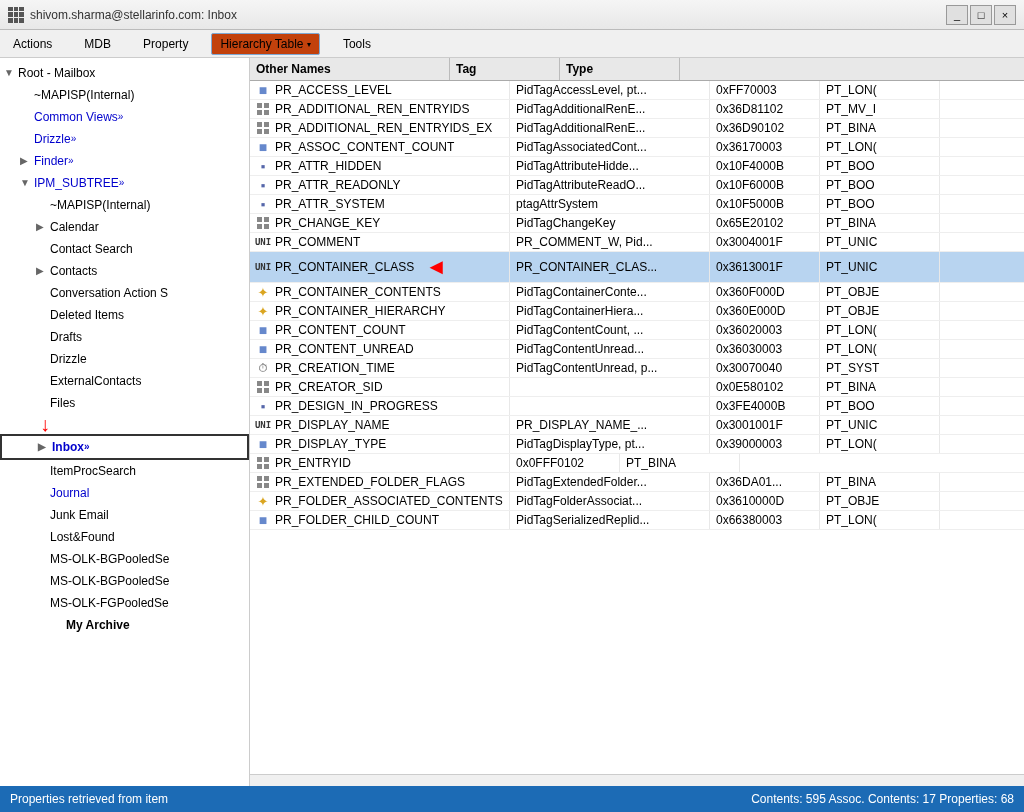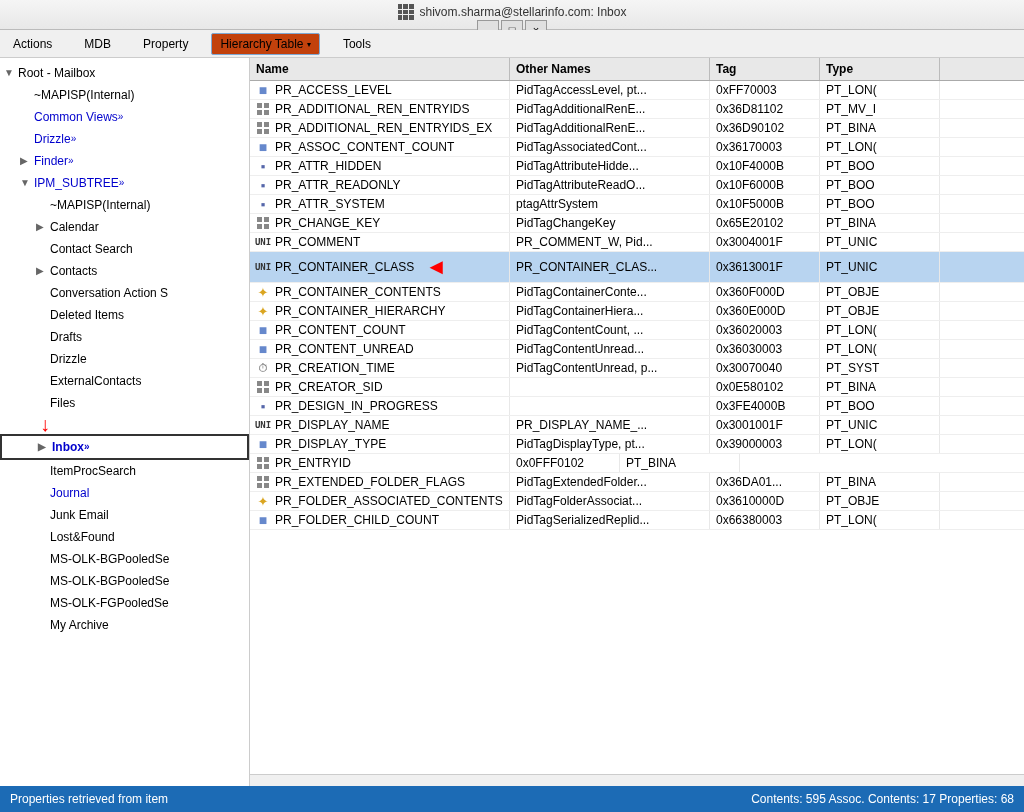--- a/index.html
+++ b/index.html
@@ -7,21 +7,20 @@
 
     
     .titlebar {
       background: linear-gradient(to bottom, #f5f5f5, #e8e8e8);
       border-bottom: 1px solid #bbb;
       padding: 4px 8px;
       display: flex;
       align-items: center;
       justify-content: space-between;
       height: 30px;
-      flex-direction: column;
     }
     .titlebar-left { display: flex; align-items: center; gap: 6px; font-size: 12px; color: #333; }
     .titlebar-icon { width: 16px; height: 16px; display: inline-grid; grid-template-columns: 1fr 1fr 1fr; gap: 1px; }
     .titlebar-icon span { background: #555; display: block; }
     .titlebar-controls { display: flex; gap: 2px; }
     .titlebar-btn { width: 22px; height: 20px; border: 1px solid #999; background: #e0e0e0; cursor: pointer; display: flex; align-items: center; justify-content: center; font-size: 11px; }
 
     
     .menubar {
       background: #f0f0f0;
@@ -297,31 +296,30 @@
           <span class="tree-label">MS-OLK-BGPooledSe</span>
         </div>
         <div class="tree-item" style="padding-left: 36px;">
           <span class="tree-expand"></span>
           <span class="tree-label">MS-OLK-BGPooledSe</span>
         </div>
         <div class="tree-item" style="padding-left: 36px;">
           <span class="tree-expand"></span>
           <span class="tree-label">MS-OLK-FGPooledSe</span>
         </div>
-        <div class="tree-item" style="padding-left: 36px;">
+        <div class="tree-item" style="padding-left: 52px; font-weight: bold;">
           <span class="tree-expand"></span>
           <span class="tree-label">My Archive</span>
         </div>
       </div>
   </div>
 
   <div class="table-panel">
 
     <div class="table-header">
-      <div class="th th-name">Name</div>
       <div class="th th-other">Other Names</div>
       <div class="th th-tag">Tag</div>
       <div class="th th-type">Type</div>
     </div>
 
     <div class="table-body">
       <div id="table-container">
           <div class="table-row">
             <div class="td td-name">
               <span style="display: inline-flex; align-items: center; justify-content: center; width: 14px; height: 14px; flex-shrink: 0; margin-right: 2px; background: none; color: rgb(102, 136, 204); font-size: 14px; font-weight: bold;">■</span>

